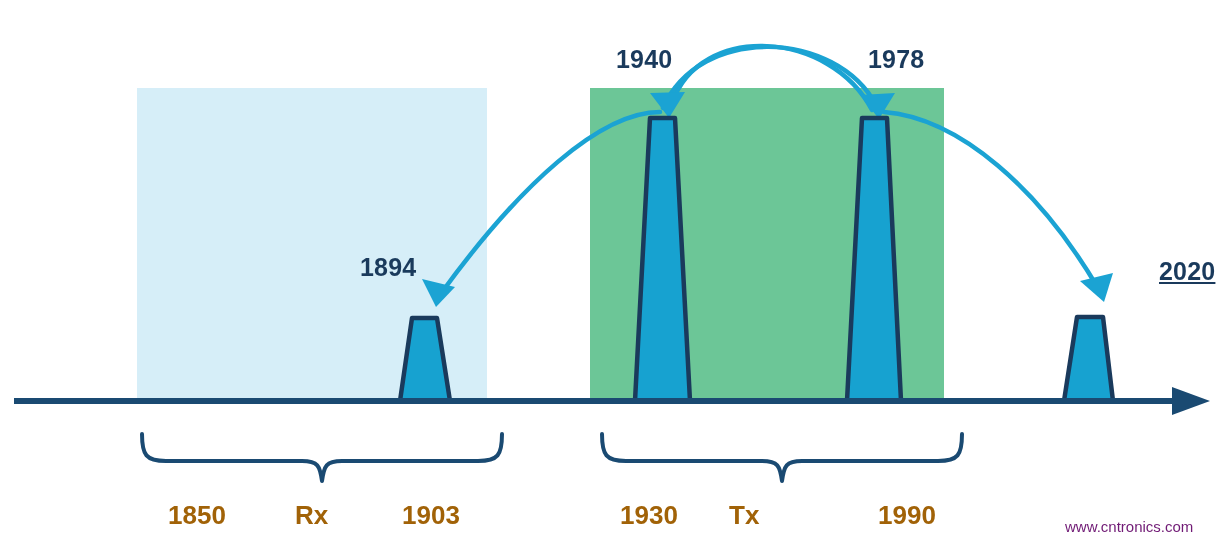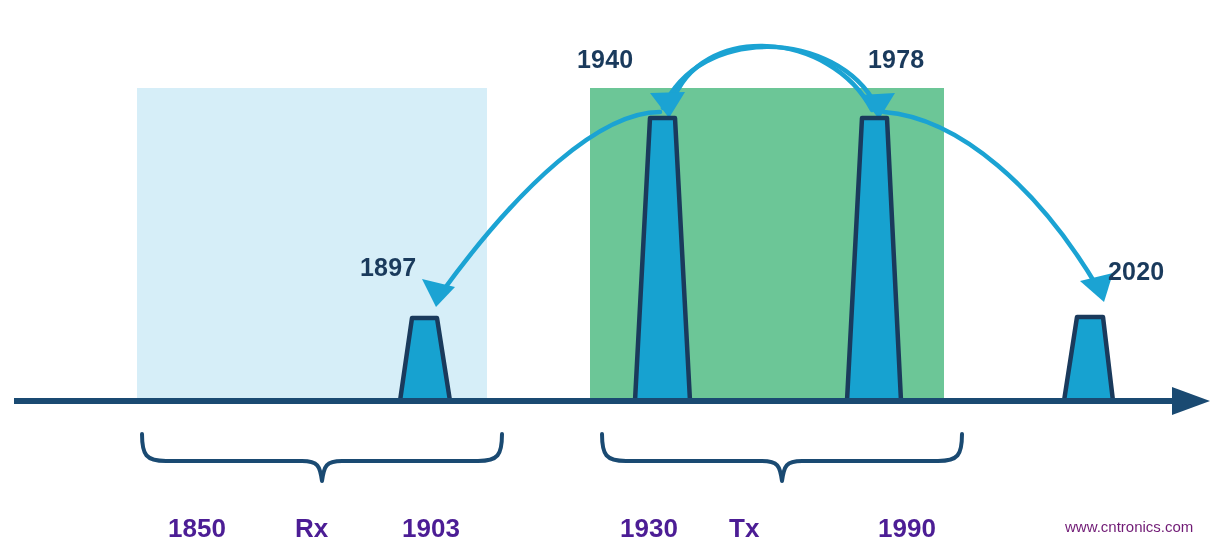--- a/index.html
+++ b/index.html
@@ -3,25 +3,25 @@
 <meta charset="utf-8">
 <style>
   html,body{margin:0;padding:0;background:#ffffff;}
   body{width:1224px;height:553px;overflow:hidden;
        font-family:"Liberation Sans","DejaVu Sans",sans-serif;}
   #stage{position:relative;width:1224px;height:553px;background:#ffffff;}
   #stage svg{position:absolute;left:0;top:0;}
   .lbl{position:absolute;font-weight:bold;color:#1a3a5c;white-space:nowrap;
        font-size:25px;letter-spacing:.2px;}
   .lbl-1900{left:360px;top:253px;}
-  .lbl-1940{left:577px;top:45px;}
+  .lbl-1940{left:616px;top:45px;}
   .lbl-1980{left:868px;top:45px;}
-  .lbl-2020{left:1108px;top:257px;}
-  .axlbl{position:absolute;font-weight:bold;color:#4c1d95;font-size:26px;
-         white-space:nowrap;top:500px;margin-top:13px;}
+  .lbl-2020{left:1159px;top:257px;text-decoration:underline;}
+  .axlbl{position:absolute;font-weight:bold;color:#a16207;font-size:26px;
+         white-space:nowrap;top:500px;}
   .ax-1850{left:168px;}
   .ax-rx{left:295px;}
   .ax-1910{left:402px;}
   .ax-1930{left:620px;text-align:center;}
   .ax-tx{left:729px;}
   .ax-1990{left:878px;}
   .wm{position:absolute;left:1065px;top:518px;font-size:15px;color:#701a75;
       white-space:nowrap;}
 </style>
 </head>
@@ -60,21 +60,21 @@
 
     <path d="M 142 434 C 142 455 146 461 166 461 L 302 461
              C 318 461 320 466 322 481 C 324 466 326 461 342 461
              L 478 461 C 498 461 502 455 502 434" fill="none" stroke="#1a4a72" stroke-width="4" stroke-linecap="round" stroke-linejoin="round"></path>
 
     <path d="M 602 434 C 602 455 606 461 626 461 L 762 461
              C 778 461 780 466 782 481 C 784 466 786 461 802 461
              L 938 461 C 958 461 962 455 962 434" fill="none" stroke="#1a4a72" stroke-width="4" stroke-linecap="round" stroke-linejoin="round"></path>
   </svg>
 
-  <div class="lbl lbl-1900">1897</div>
+  <div class="lbl lbl-1900">1894</div>
   <div class="lbl lbl-1940">1940</div>
   <div class="lbl lbl-1980">1978</div>
   <div class="lbl lbl-2020">2020</div>
 
   <div class="axlbl ax-1850">1850</div>
   <div class="axlbl ax-rx">Rx</div>
   <div class="axlbl ax-1910">1903</div>
   <div class="axlbl ax-1930">1930</div>
   <div class="axlbl ax-tx">Tx</div>
   <div class="axlbl ax-1990">1990</div>

